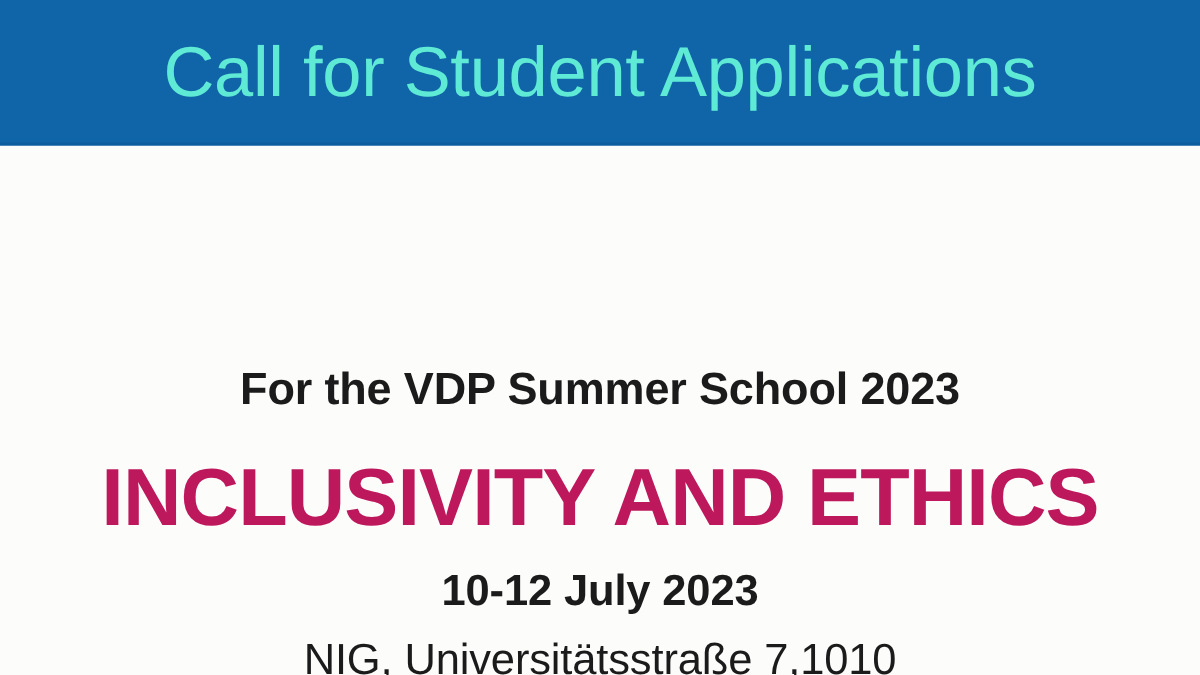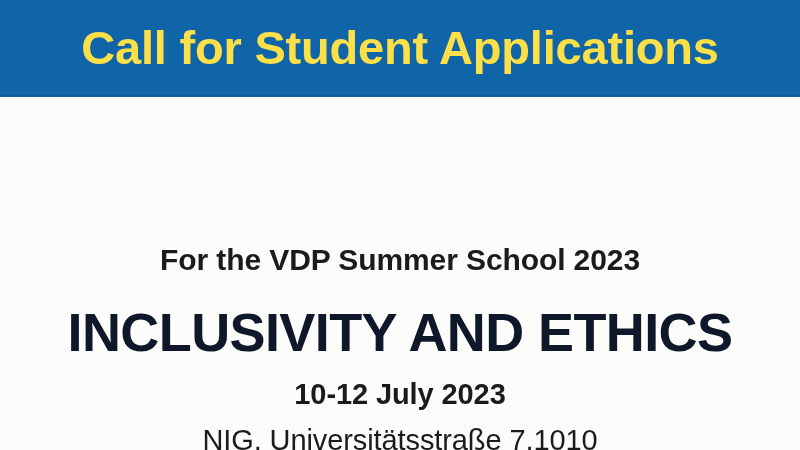--- a/index.html
+++ b/index.html
@@ -39,23 +39,23 @@
   }
   .banner-rule {
     position: absolute;
     left: 0;
     top: 95px;
     width: 800px;
     height: 2px;
     background: #0d5d9e;
   }
   .banner-title {
-    color: #fde047;
+    color: #5eead4;
     font-size: 47px;
-    font-weight: bold;
+    font-weight: normal;
     letter-spacing: -0.2px;
     line-height: 1;
     white-space: nowrap;
     text-align: center;
     margin: 0;
     padding: 0;
     transform: translateY(-1px);
   }
 
   
@@ -85,21 +85,21 @@
     font-size: 30px;
     font-weight: bold;
     color: #1b1b1b;
     letter-spacing: -0.1px;
   }
 
   .main-heading {
     top: 184px;            
     font-size: 54px;
     font-weight: bold;
-    color: #0f172a;
+    color: #be185d;
     letter-spacing: -0.6px;
   }
 
   .date {
     top: 259px;            
     font-size: 29px;
     font-weight: bold;
     color: #1b1b1b;
     letter-spacing: -0.1px;
   }

